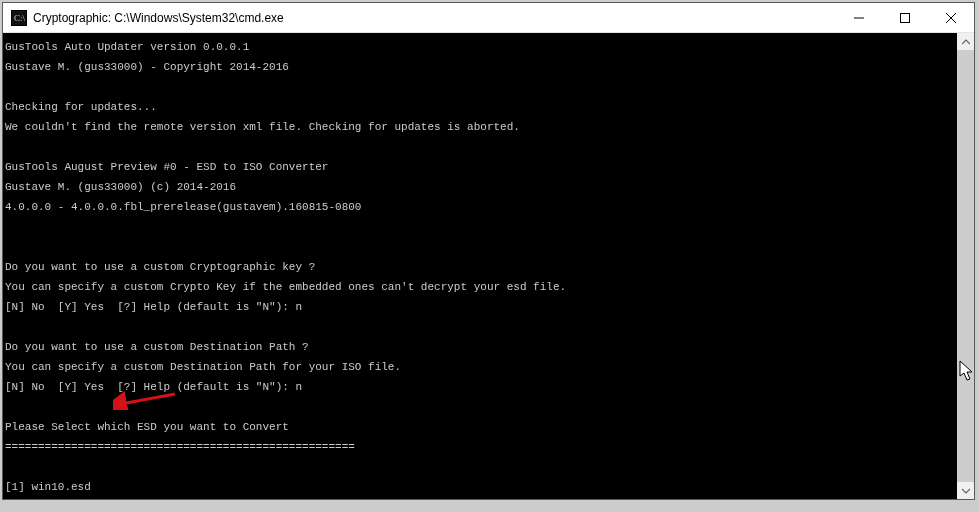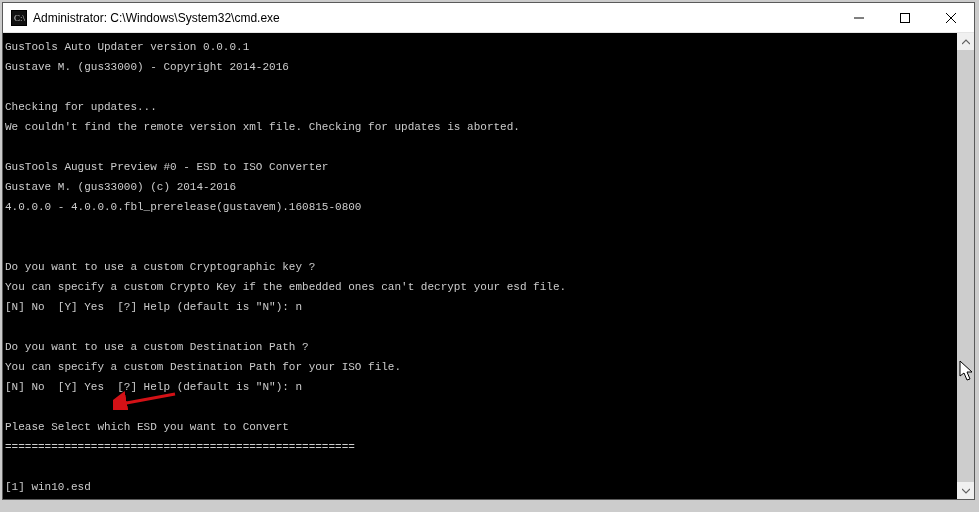--- a/index.html
+++ b/index.html
@@ -90,21 +90,21 @@
 <div class="window">
 
   <div class="titlebar">
     <span class="app-icon">
       <svg width="16" height="16" viewBox="0 0 16 16">
         <rect x="0" y="0" width="16" height="16" fill="#000"></rect>
         <rect x="1" y="1" width="14" height="14" fill="#111"></rect>
         <text x="3" y="11" font-size="9" fill="#ccc" font-family="Consolas">C:\</text>
       </svg>
     </span>
-    <span class="title">Administrator: C:\Windows\System32\cmd.exe</span>
+    <span class="title">Cryptographic: C:\Windows\System32\cmd.exe</span>
     <span class="spacer"></span>
     <div class="winbtn">
       <svg width="10" height="10" viewBox="0 0 10 10">
           <path d="M0 5 H10" stroke="#000" stroke-width="1"></path>
         </svg>
     </div>
     <div class="winbtn">
       <svg width="10" height="10" viewBox="0 0 10 10">
           <rect x="0.5" y="0.5" width="9" height="9" fill="none" stroke="#000" stroke-width="1"></rect>
         </svg>

